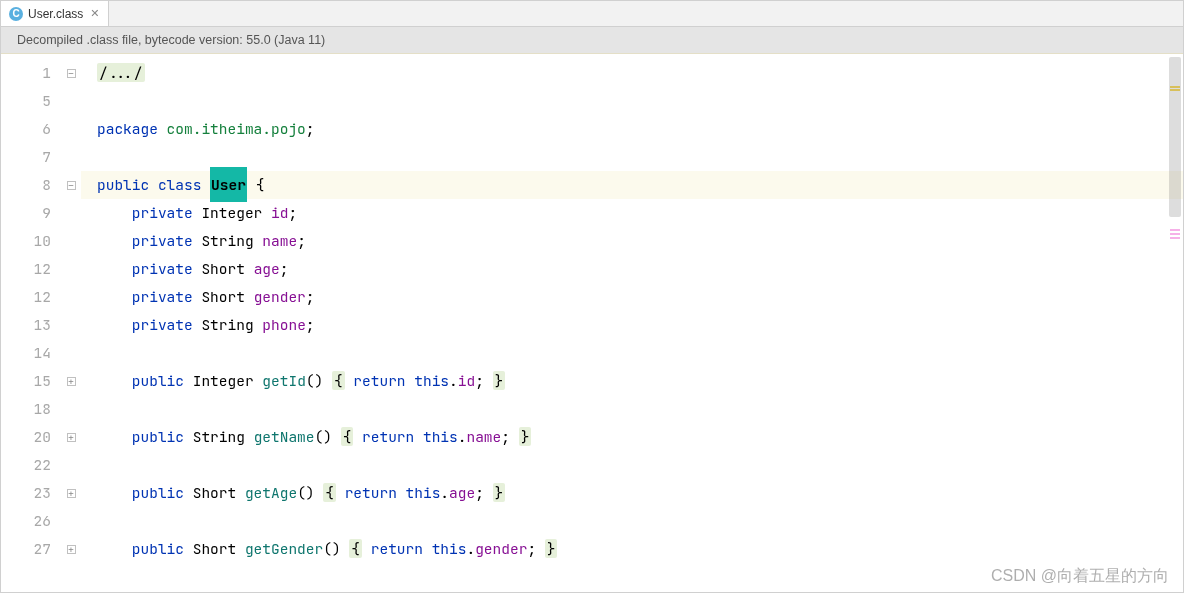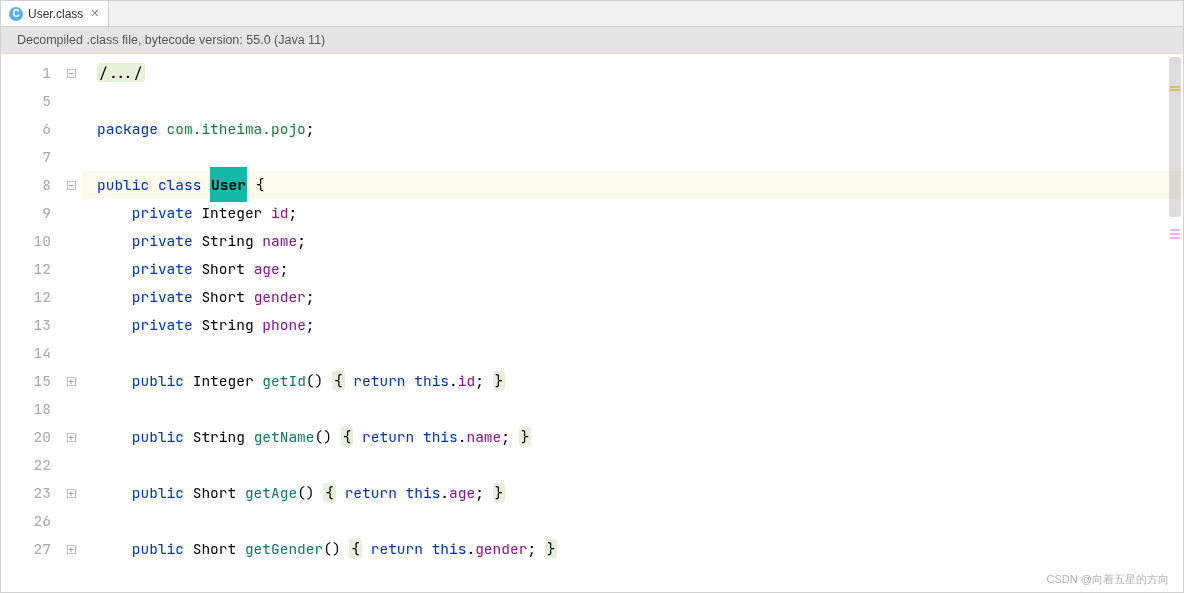--- a/index.html
+++ b/index.html
@@ -125,21 +125,21 @@
       right: 3px;
       width: 10px;
       height: 2px;
     }
     .m-yellow { background: #d8c05a; }
     .m-pink { background: #f6b0e8; }
     .watermark {
       position: absolute;
       bottom: 5px;
       right: 14px;
-      font-size: 11px;
+      font-size: 16px;
       color: rgba(120,120,120,0.6);
       font-family: sans-serif;
     }
     .code-content { position: relative; z-index: 1; }
   </style>
 </head>
 <body>
 
 <div class="tab-bar">
   <div class="tab">

